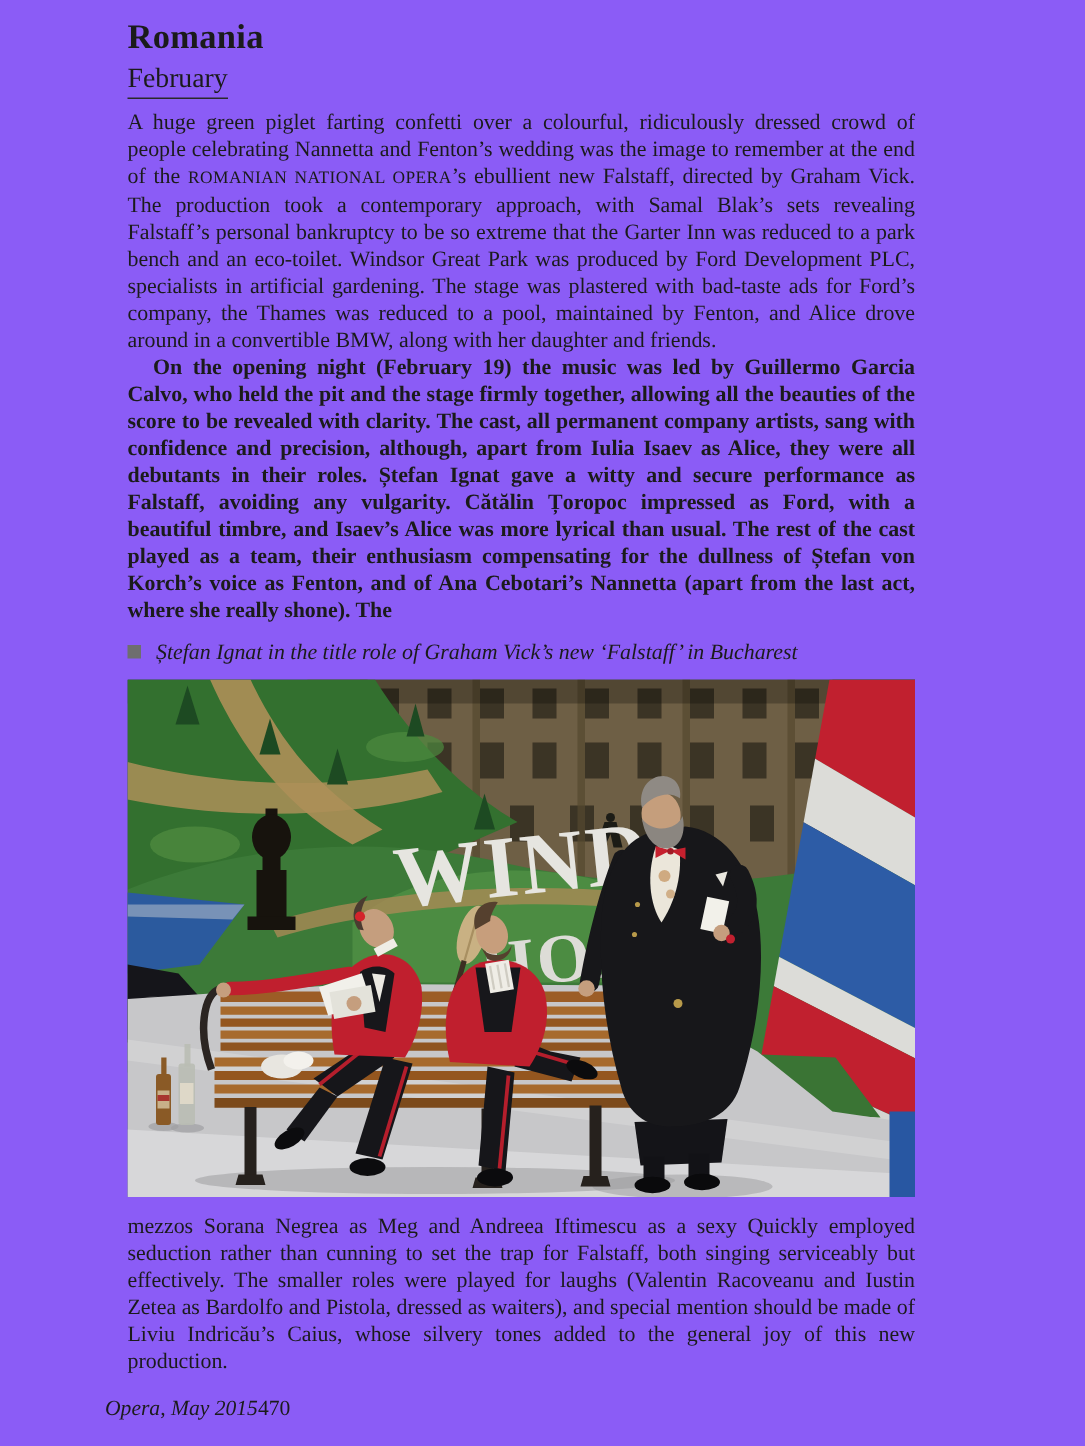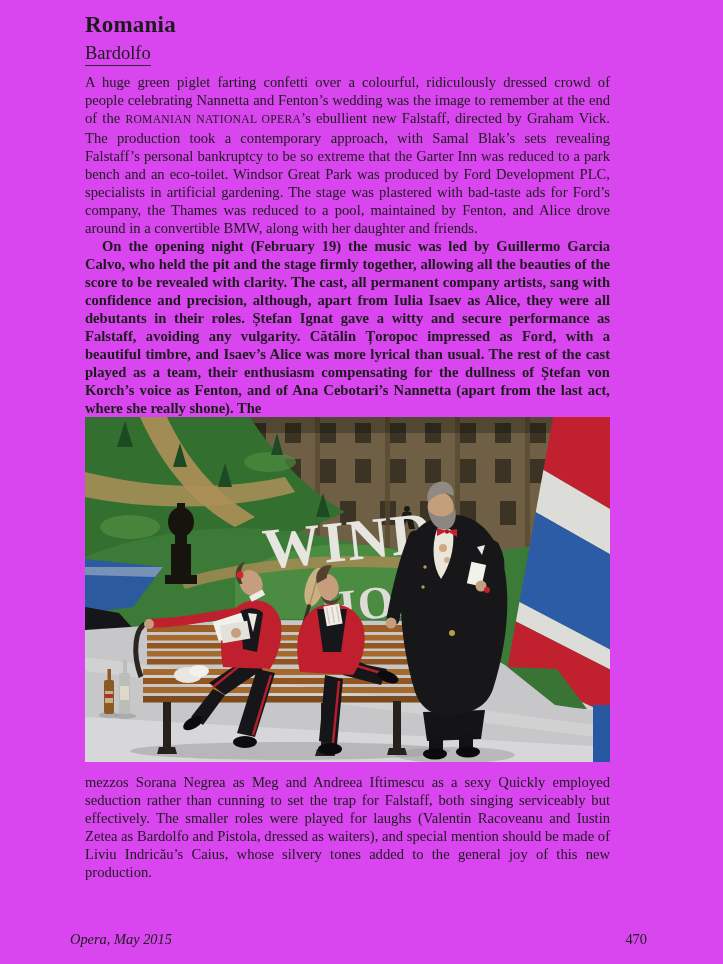--- a/index.html
+++ b/index.html
@@ -1,52 +1,56 @@
 <!DOCTYPE html>
 <html><head>
 <meta charset="utf-8">
 <style>
   html,body { margin:0; padding:0; background:#ffffff; }
   .page {
-    position:relative; width:723px; height:964px; background:#d946ef;
+    position:relative; width:723px; height:964px; background:#8b5cf6;
     font-family:"Liberation Serif","DejaVu Serif",serif; color:#1b1b1b;
     overflow:hidden;
   }
   .content { position:absolute; left:85px; top:12px; width:525px; }
   h1.section-title { font-size:23px; font-weight:bold; margin:0 0 5px 0; letter-spacing:.2px; }
   h2.city-heading { font-size:18.5px; font-weight:normal; margin:0 0 7px 0; }
   h2.city-heading .u { display:inline-block; border-bottom:1.4px solid #2a2a2a; padding-bottom:1px; }
   p.body-p { margin:0; font-size:14.6px; line-height:18px; text-align:justify; }
   p.indent { text-indent:17px;font-weight:bold; }
   .sc { font-size:11.6px; letter-spacing:.3px;margin-top:28px; }
   .it { }
   .caption { position:relative; margin:10px 0 9px 0; padding-left:19px;
              font-style:italic; font-size:14.6px; line-height:18px; }
   .caption-bullet { position:absolute; left:0; top:4px; width:9px; height:9px; background:#6e6e6e; }
   .photo-wrap { width:525px; height:345px; line-height:0; }
   p.after-photo { margin-top:11px; }
   .byline { text-align:right; font-size:12.4px; letter-spacing:.4px; margin-top:-18px; }
   .footer { position:absolute; left:70px; right:76px; top:931px;
-            display:flex; justify-content:space-between; font-size:14.4px; }
+            display:flex; font-size:14.4px; }
   .journal { font-style:italic; }
 </style>
 </head>
 <body>
 
 <div class="page">
   <div class="content">
 
     <h1 class="section-title">Romania</h1>
 
-    <h2 class="city-heading"><span class="u">Bardolfo</span></h2>
+    <h2 class="city-heading"><span class="u">February</span></h2>
 
     <p class="body-p"><span>A huge green piglet farting confetti over a colourful, ridiculously dressed crowd of people celebrating Nannetta and Fenton’s wedding was the image to remember at the end of the </span><span class="sc">ROMANIAN NATIONAL OPERA</span><span>’s ebullient new </span><span class="it">Falstaff</span><span>, directed by Graham Vick. The production took a contemporary approach, with Samal Blak’s sets revealing Falstaff’s personal bankruptcy to be so extreme that the Garter Inn was reduced to a park bench and an eco-toilet. Windsor Great Park was produced by Ford Development PLC, specialists in artificial gardening. The stage was plastered with bad-taste ads for Ford’s company, the Thames was reduced to a pool, maintained by Fenton, and Alice drove around in a convertible BMW, along with her daughter and friends.</span></p>
 
     <p class="body-p indent">On the opening night (February 19) the music was led by Guillermo Garcia Calvo, who held the pit and the stage firmly together, allowing all the beauties of the score to be revealed with clarity. The cast, all permanent company artists, sang with confidence and precision, although, apart from Iulia Isaev as Alice, they were all debutants in their roles. Ștefan Ignat gave a witty and secure performance as Falstaff, avoiding any vulgarity. Cătălin Țoropoc impressed as Ford, with a beautiful timbre, and Isaev’s Alice was more lyrical than usual. The rest of the cast played as a team, their enthusiasm compensating for the dullness of Ștefan von Korch’s voice as Fenton, and of Ana Cebotari’s Nannetta (apart from the last act, where she really shone). The</p>
 
+    <div class="caption">
+      <span class="caption-bullet"></span>
+      <span class="caption-text">Ștefan Ignat in the title role of Graham Vick’s new ‘Falstaff’ in Bucharest</span>
+    </div>
 
     <div class="photo-wrap">
       <svg width="525" height="345" viewBox="0 0 525 345" xmlns="http://www.w3.org/2000/svg">
         <defs>
           <clipPath id="photoClip">
               <rect x="0" y="0" width="525" height="345"></rect>
             </clipPath>
           <clipPath id="panelClip">
               <polygon points="468,0 525,0 525,305 415,292"></polygon>
             </clipPath>

